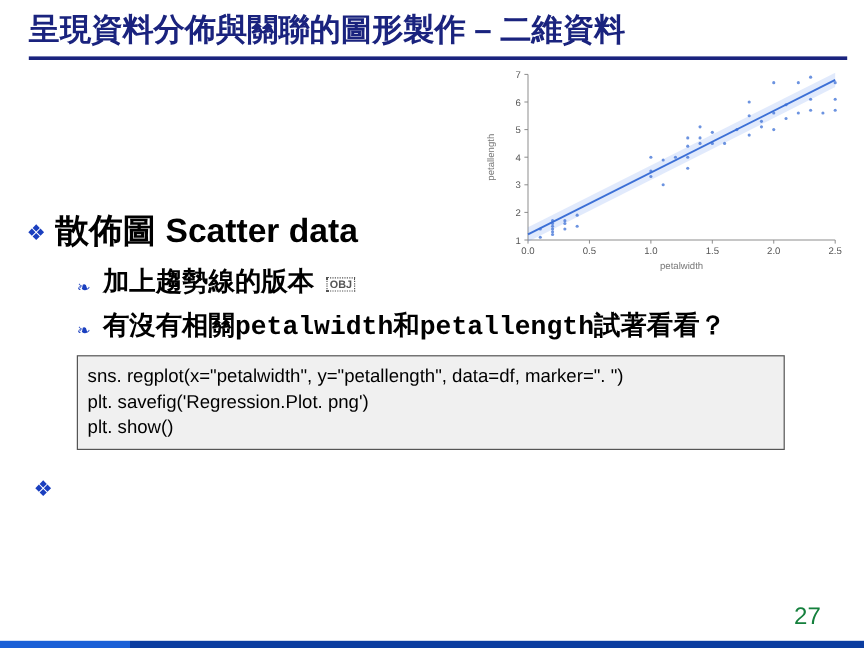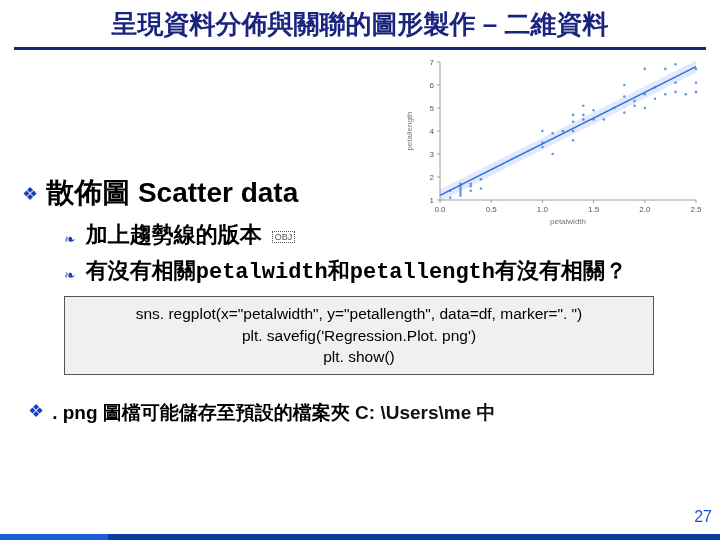--- a/index.html
+++ b/index.html
@@ -8,22 +8,21 @@
     height: 540px;
     background: #fff;
     font-family: "Microsoft JhengHei", "PingFang TC", Arial, sans-serif;
     position: relative;
     overflow: hidden;
   }
   .slide {
     width: 100%;
     height: 100%;
     position: relative;
-    padding: 8px 14px 0 14px;
-    text-align: center;
+    padding: 8px 14px 0 24px;
   }
   .title {
     font-size: 26px;
     font-weight: 700;
     color: #1a237e;
     border-bottom: 3px solid #1a237e;
     padding-bottom: 6px;
     margin-bottom: 4px;
     line-height: 1.25;
   }
@@ -101,38 +100,38 @@
     right: 14px;
   }
   .note-text {
     font-size: 19px;
     font-weight: 700;
     color: #000;
   }
   .note-text .path { color: #111; }
   .pagenum {
     position: absolute;
-    right: 8px;
+    right: 36px;
     bottom: 14px;
-    font-size: 16px;
-    color: #1d4ed8;
+    font-size: 20px;
+    color: #15803d;
   }
   .footer-bar {
     position: absolute;
     left: 0; bottom: 0;
     width: 100%; height: 6px;
     background: linear-gradient(to right, #1a5fd6 0 15%, #0b3da0 15% 100%);
   }
   .obj-mark {
     display:inline-block;
     font-size:9px;
     border:1px dotted #555;
     padding:0 2px;
     color:#555;
-    font-weight:400;
+    font-weight:700;
     margin-left:4px;
     transform:translateY(-2px);
   }
 </style>
 </head>
 <body>
 
 <div class="slide">
 
   <div class="title">呈現資料分佈與關聯的圖形製作 – 二維資料</div>
@@ -234,31 +233,28 @@
       <div class="sub-row">
         <span class="sub-icon">❧</span>
         <span class="sub-text">
           <span>加上趨勢線的版本</span>
           <span class="obj-mark">OBJ</span>
         </span>
       </div>
       <div class="sub-row">
         <span class="sub-icon">❧</span>
         <span class="sub-text">
-          <span>有沒有相關</span><span class="mono">petalwidth</span><span>和</span><span class="mono">petallength</span><span>有沒有相關？</span>
+          <span>有沒有相關</span><span class="mono">petalwidth</span><span>和</span><span class="mono">petallength</span><span>試著看看？</span>
         </span>
       </div>
     </div>
     <div class="codebox">sns. regplot(x="petalwidth", y="petallength", data=df, marker=". ")
 plt. savefig('Regression.Plot. png')
 plt. show()</div>
   </div>
 
   <div class="note-row">
     <span class="dia-blue">❖</span>
-    <span class="note-text">
-      <span>. png 圖檔可能儲存至預設的檔案夾 </span><span class="path">C: \Users\me 中</span>
-    </span>
   </div>
 
   <div class="pagenum">27</div>
   <div class="footer-bar"></div>
 </div>
 
 </body></html>

